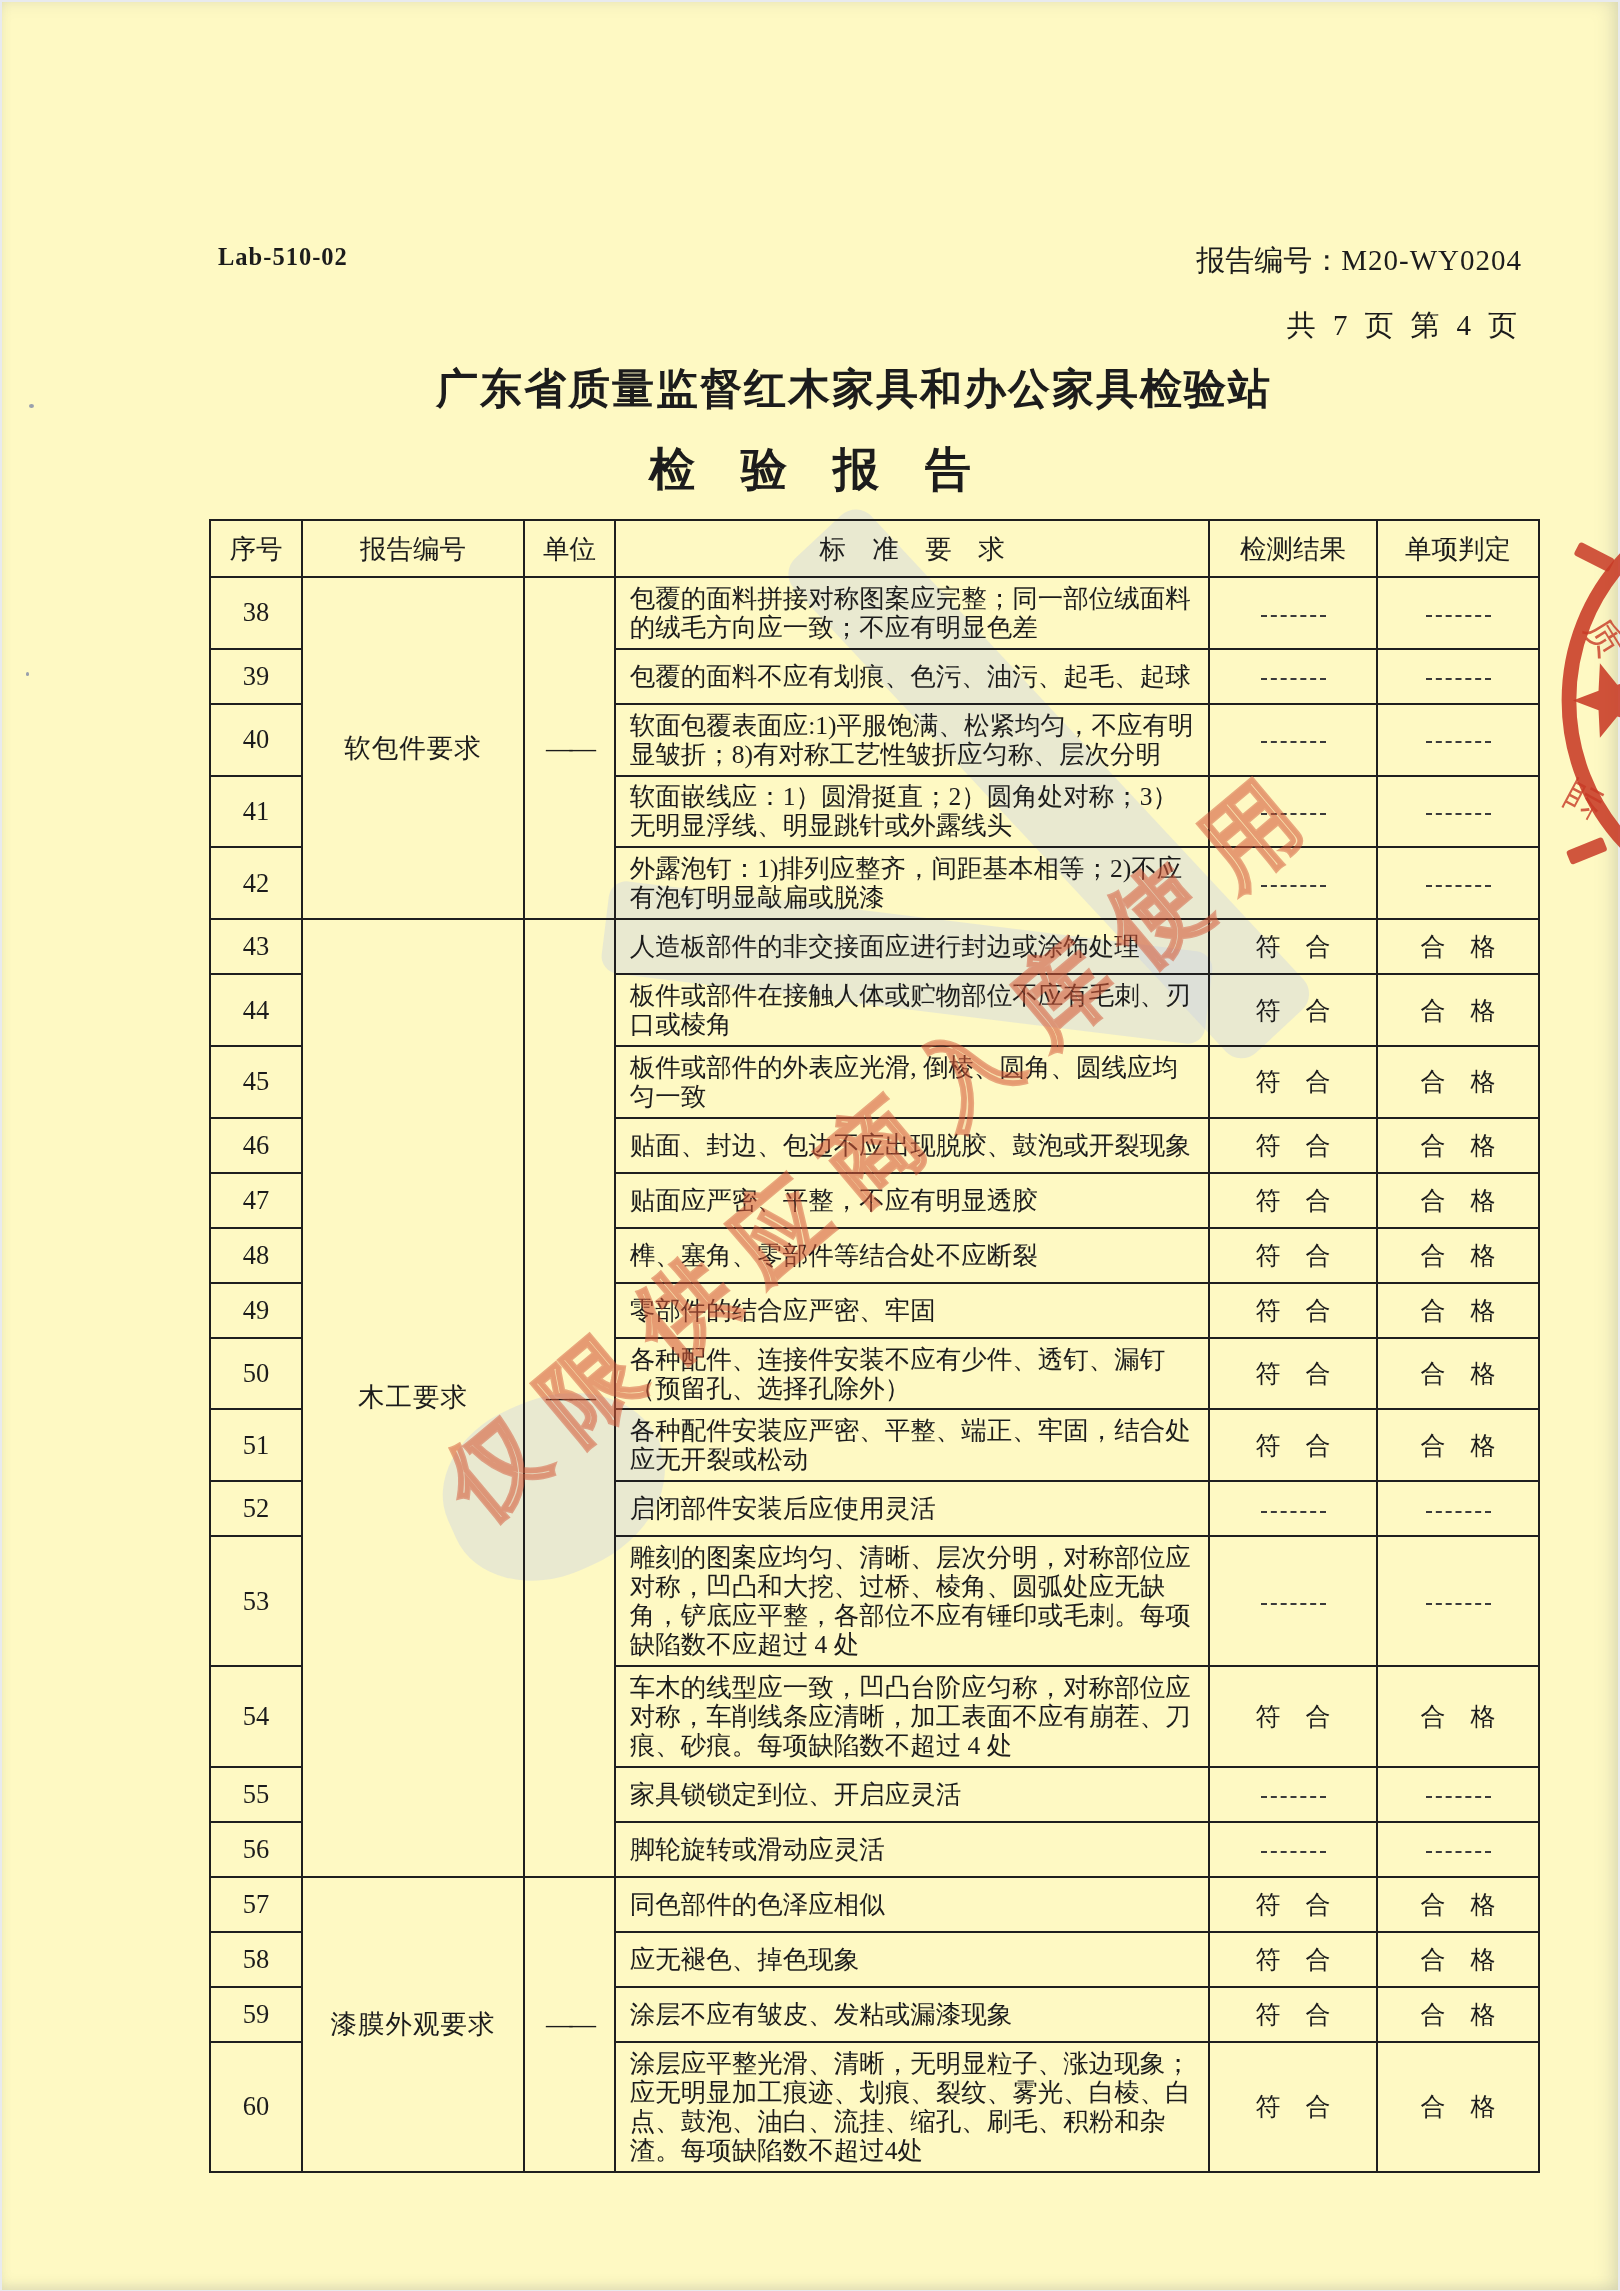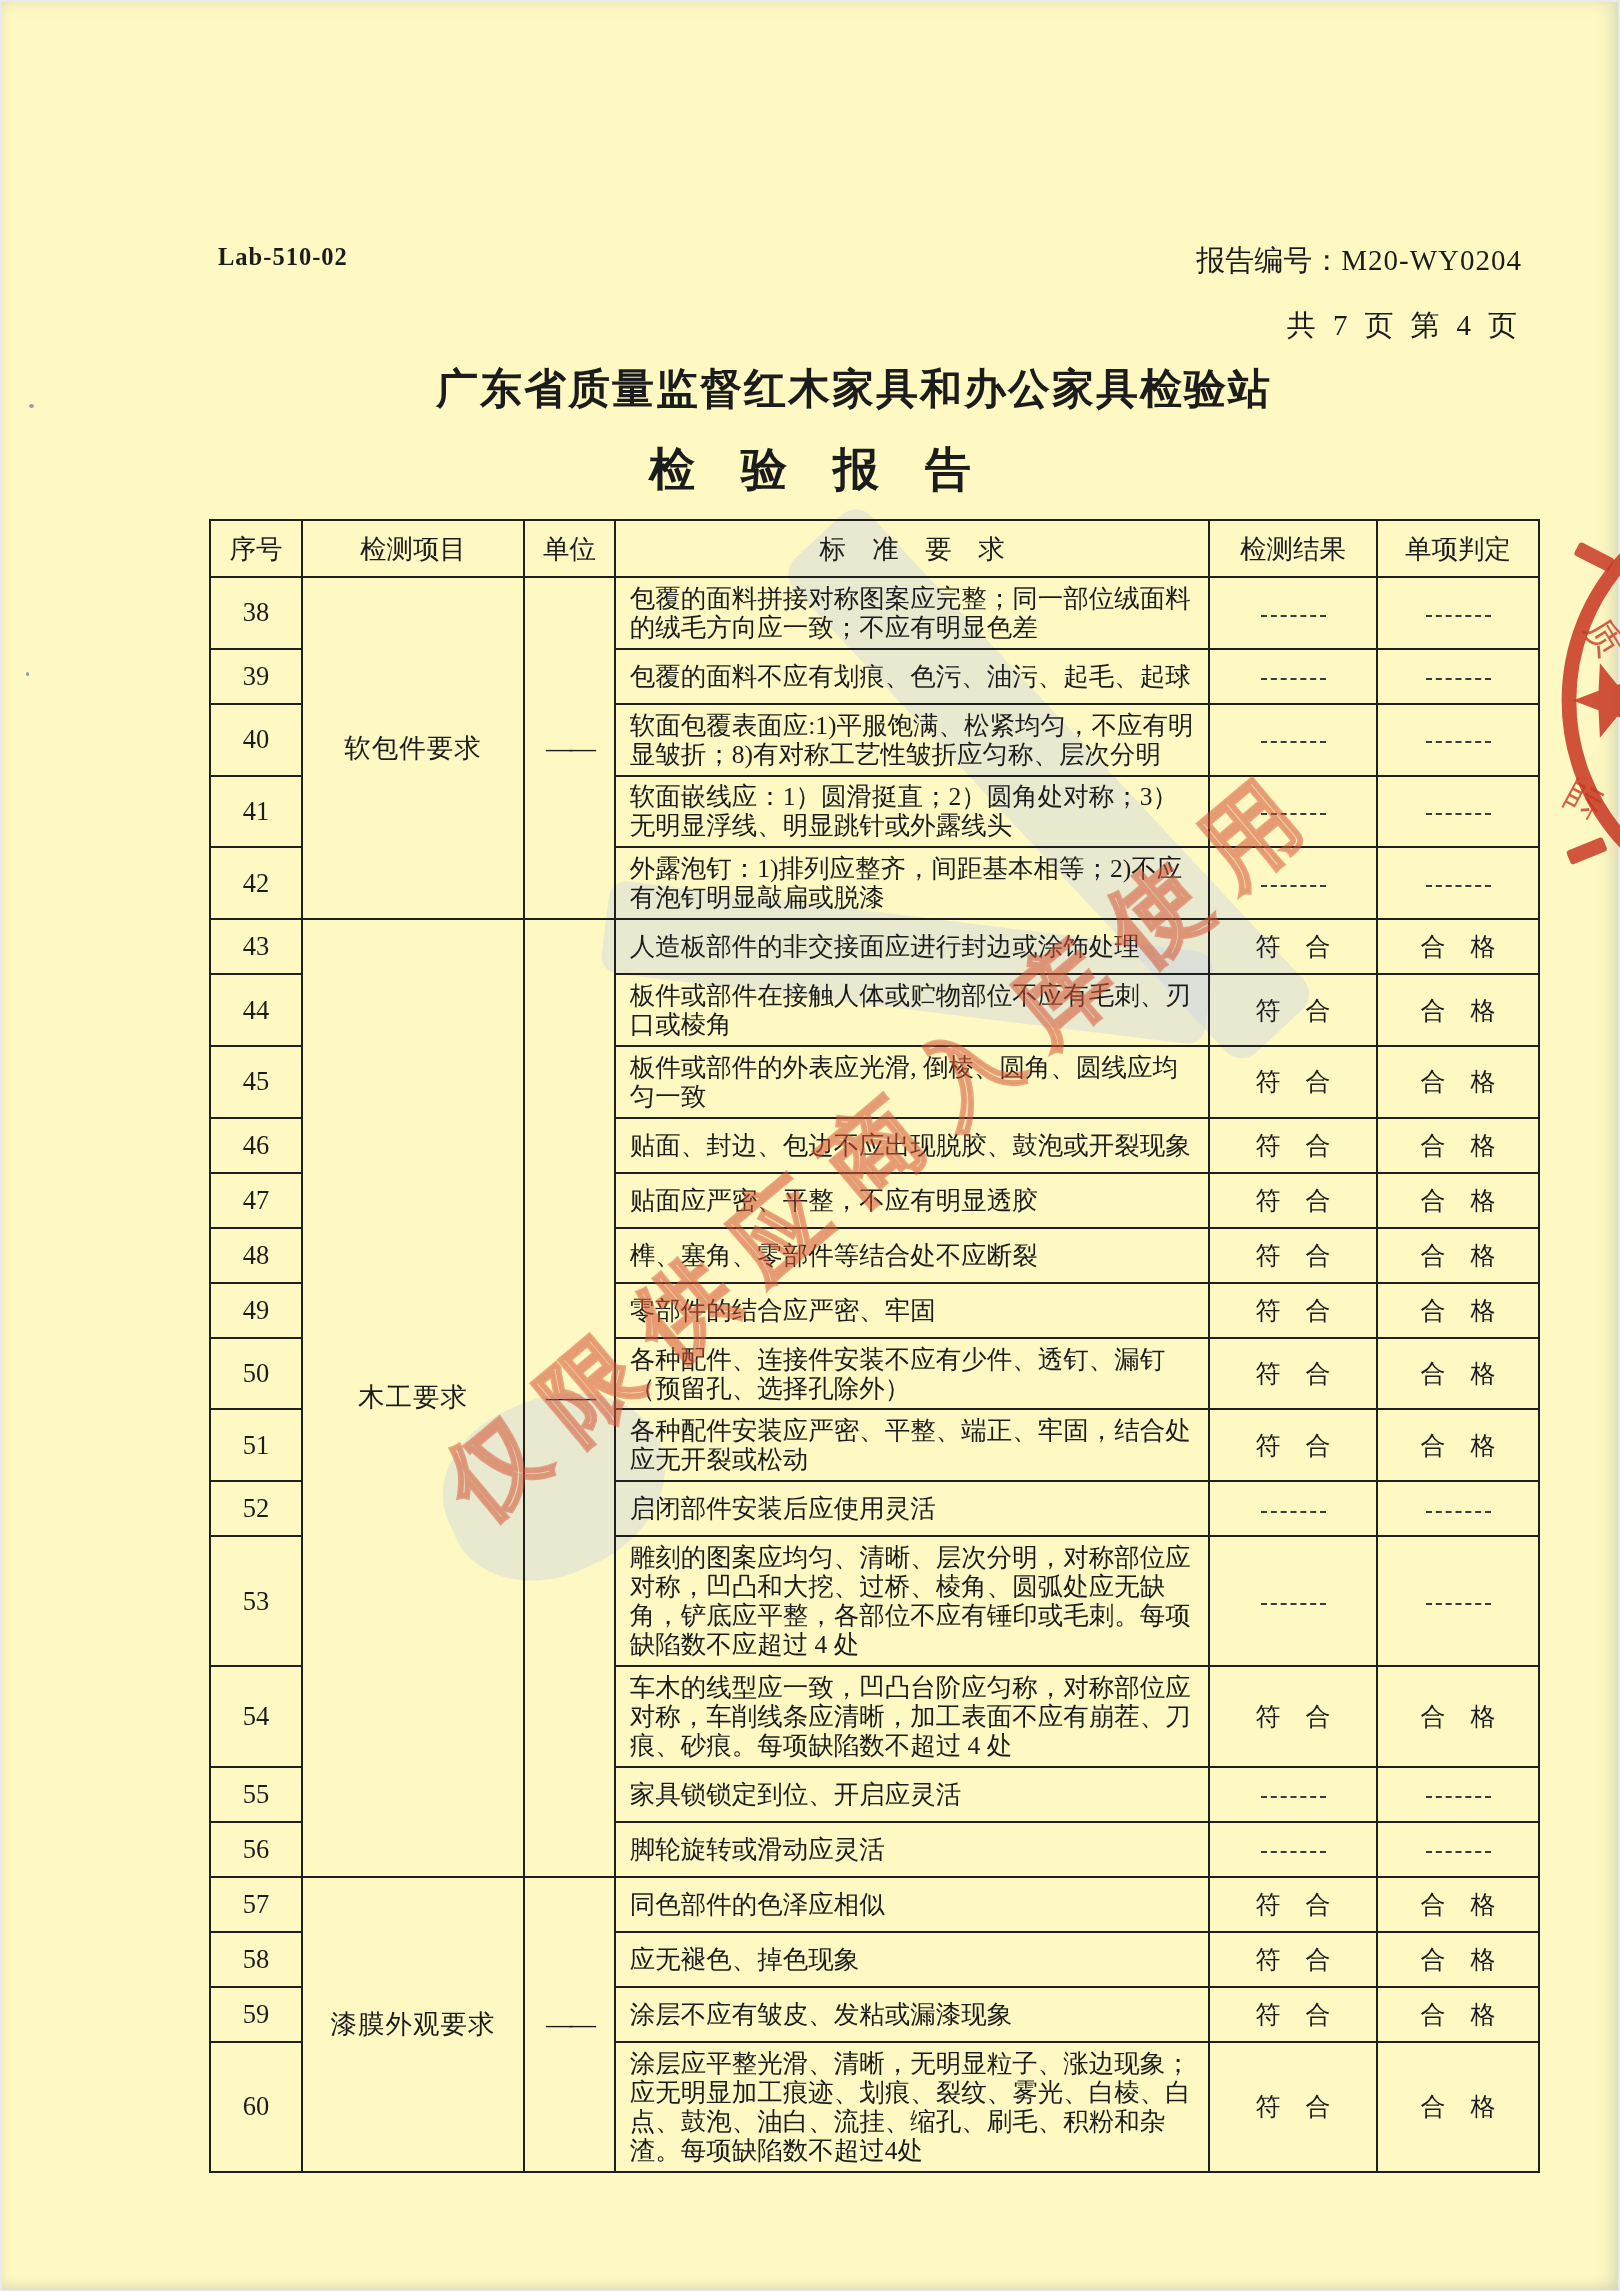--- a/index.html
+++ b/index.html
@@ -79,21 +79,21 @@
       <col style="width:92px">
         <col style="width:222px">
         <col style="width:91px">
       <col style="width:594px">
         <col style="width:168px">
         <col style="width:162px">
     </colgroup>
     <thead>
       <tr>
           <th>序号</th>
-          <th>检测项目</th>
+          <th>报告编号</th>
           <th>单位</th>
           <th>标　准　要　求</th>
           <th>检测结果</th>
           <th>单项判定</th>
         </tr>
     </thead>
     <tbody>
         <tr>
           <td class="cell-no">38</td>
           <td class="cell-item" rowspan="5">软包件要求</td>

